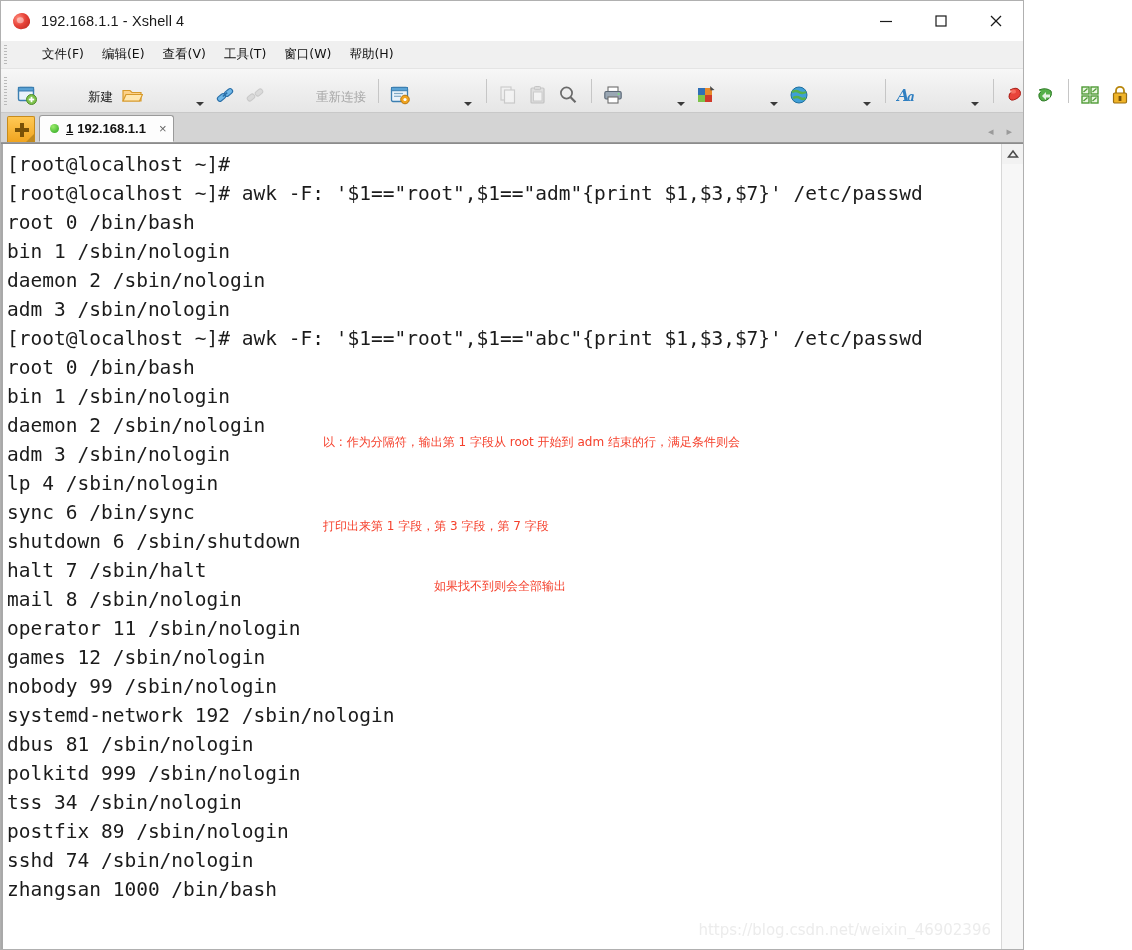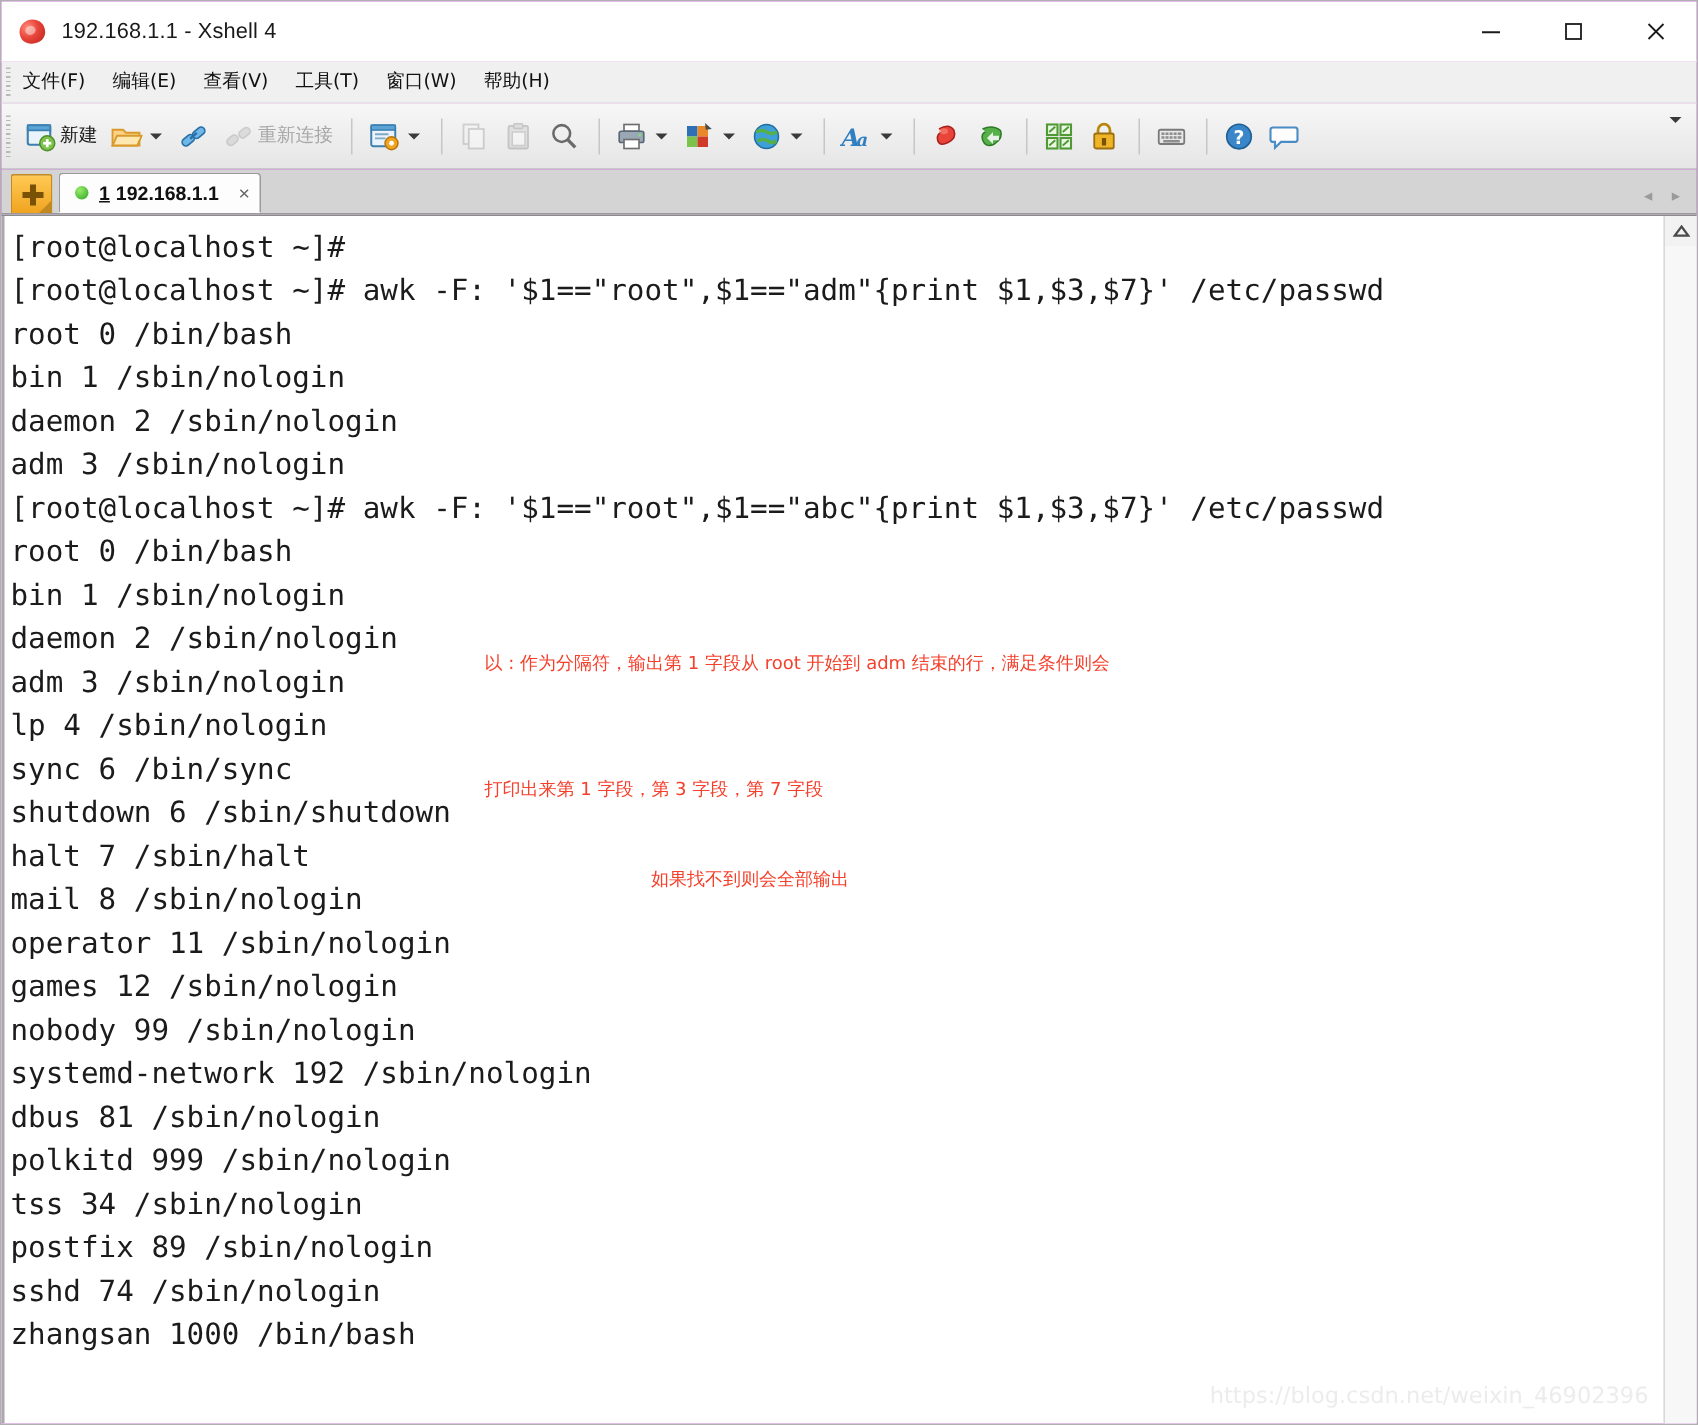--- a/index.html
+++ b/index.html
@@ -4,25 +4,25 @@
 <style>
   * { box-sizing: border-box; }
   html, body {
     margin: 0; padding: 0;
     width: 1132px; height: 950px;
     overflow: hidden;
     background: #ffffff;
     font-family: "Liberation Sans", sans-serif;
   }
   #app {
-    width: 1132px; height: 950px;
+    width: 1024px; height: 950px;
     position: relative;
     display: flex;
     flex-direction: column;
-    background: #d946ef;
+    background: #bef264;
     border: 1px solid #b0b0b0;
   }
 
   
   .titlebar {
     height: 40px;
     background: #ffffff;
     display: flex;
     align-items: center;
     flex: 0 0 40px;
@@ -64,21 +64,21 @@
   }
   .win-btn svg { display: block; }
 
   
   .menubar {
     height: 28px;
     flex: 0 0 28px;
     background: #f0f0f0;
     display: flex;
     align-items: center;
-    padding-left: 5px;
+    padding-left: 32px;
     border-bottom: 1px solid #e4e4e4;
     position: relative;
   }
   .menubar::before {
     content: "";
     position: absolute;
     left: 3px; top: 4px;
     width: 3px; height: 20px;
     background-image: repeating-linear-gradient(to bottom, #b9b9b9 0 1px, transparent 1px 3px);
   }
@@ -103,24 +103,25 @@
   }
   .toolbar::before {
     content: "";
     position: absolute;
     left: 3px; top: 8px;
     width: 3px; height: 28px;
     background-image: repeating-linear-gradient(to bottom, #b9b9b9 0 1px, transparent 1px 3px);
   }
   .tb-item {
     display: flex;
-    align-items: center;
+    align-items: flex-end;
     height: 30px;
     padding: 0 3px;
     margin-right: 2px;
+    gap: 48px;
   }
   .tb-label {
     font-size: 12.5px;
     color: #1a1a1a;
     margin-left: 2px;
     white-space: nowrap;
     font-family: "DejaVu Sans", sans-serif;
   }
   .tb-label.dim { color: #a8a8a8; }
   .tb-sep {

